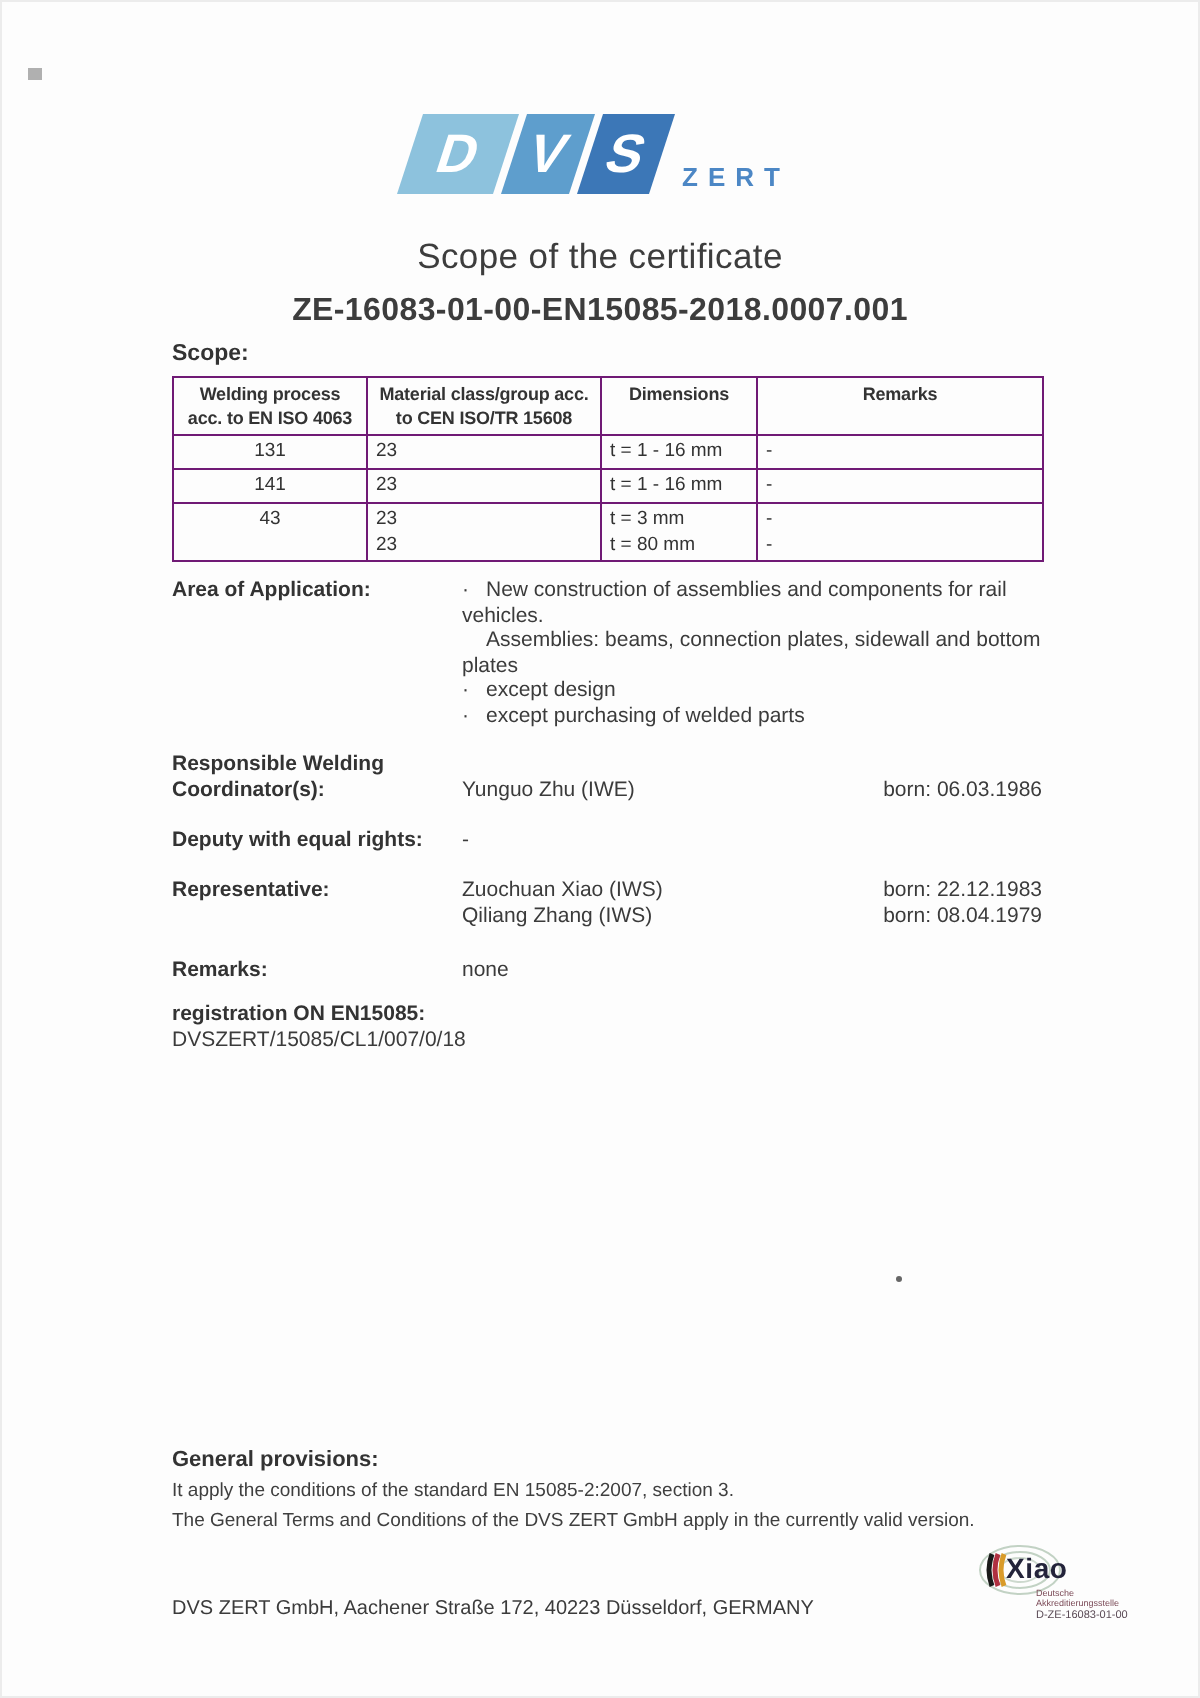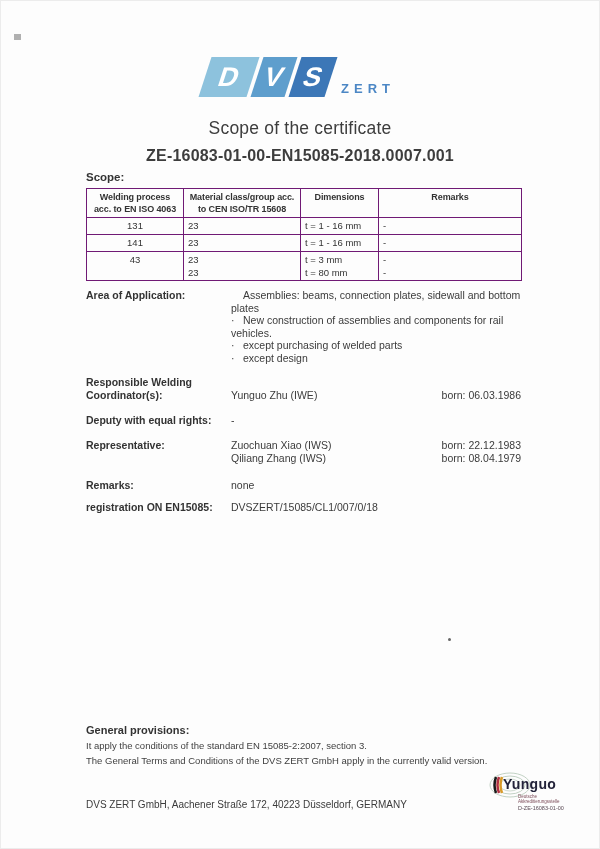--- a/index.html
+++ b/index.html
@@ -41,21 +41,21 @@
   .info-row .label{width:145px;flex-shrink:0;font-weight:bold;color:#333;}
   .info-row .value{flex:1;}
   .info-row .born{margin-left:auto;text-align:right;white-space:nowrap;}
   .area{margin-top:8px;line-height:12px;}
   .area .bullet-line{line-height:12.5px;}
   .bullet{display:inline-block;width:12px;}
   .coordinator{margin-top:12px;align-items:flex-end;}
   .deputy{margin-top:12px;}
   .representative{margin-top:12px;align-items:flex-start;}
   .remarks-row{margin-top:14px;}
-  .registration{margin-top:9px;}
+  .registration{margin-top:9px;flex-direction:column;}
 
   .provisions{position:absolute;top:723px;left:85px;width:435px;}
   .prov-label{font-size:11px;font-weight:bold;color:#333;margin-bottom:3px;}
   .prov-line{font-size:9.5px;line-height:1.55;color:#3f3f3f;}
 
   .footer-line{position:absolute;top:798px;left:85px;font-size:10px;color:#3b3b3b;}
 
   .dakks{position:absolute;left:487px;top:768px;width:100px;height:56px;}
   .dakks svg{position:absolute;left:0;top:2px;}
   .dakks-word{position:absolute;left:15px;top:7px;font-size:14px;font-weight:bold;color:#23233a;letter-spacing:.3px;}
@@ -145,24 +145,24 @@
             <div>-</div>
             <div>-</div>
           </td>
         </tr>
       </tbody>
     </table>
 
     <div class="info-row area">
       <div class="label">Area of Application:</div>
       <div class="value">
+        <div class="bullet-line"><span class="bullet">·</span><span>New construction of assemblies and components for rail vehicles.</span></div>
         <div class="bullet-line"><span class="bullet"></span><span>Assemblies: beams, connection plates, sidewall and bottom plates</span></div>
-        <div class="bullet-line"><span class="bullet">·</span><span>New construction of assemblies and components for rail vehicles.</span></div>
+        <div class="bullet-line"><span class="bullet">·</span><span>except design</span></div>
         <div class="bullet-line"><span class="bullet">·</span><span>except purchasing of welded parts</span></div>
-        <div class="bullet-line"><span class="bullet">·</span><span>except design</span></div>
       </div>
     </div>
 
     <div class="info-row coordinator">
       <div class="label">
         <div>Responsible Welding</div>
         <div>Coordinator(s):</div>
       </div>
       <div class="value">Yunguo Zhu (IWE)</div>
       <div class="born">born: 06.03.1986</div>
@@ -207,19 +207,19 @@
 
   <div class="dakks">
     <svg width="46" height="30" viewBox="0 0 46 30">
       <ellipse cx="22" cy="14" rx="20" ry="12" stroke="#c2d2c4" stroke-width="1" fill="none"></ellipse>
       <ellipse cx="22" cy="14" rx="15" ry="9" stroke="#c2d2c4" stroke-width="1" fill="none"></ellipse>
       <ellipse cx="22" cy="14" rx="10" ry="6" stroke="#cdd9ce" stroke-width="1" fill="none"></ellipse>
       <path d="M8,6 Q5,14 8,22" stroke="#1a1a1a" stroke-width="2.5" fill="none"></path>
       <path d="M11,6 Q8,14 11,22" stroke="#b03040" stroke-width="2.5" fill="none"></path>
       <path d="M14,6 Q11,14 14,22" stroke="#d99b2a" stroke-width="2.5" fill="none"></path>
     </svg>
-    <div class="dakks-word">Yunguo</div>
+    <div class="dakks-word">Xiao</div>
     <div class="dakks-sub1">Deutsche</div>
     <div class="dakks-sub2">Akkreditierungsstelle</div>
     <div class="dakks-num">D-ZE-16083-01-00</div>
   </div>
 
 </div>
 
 </body></html>

